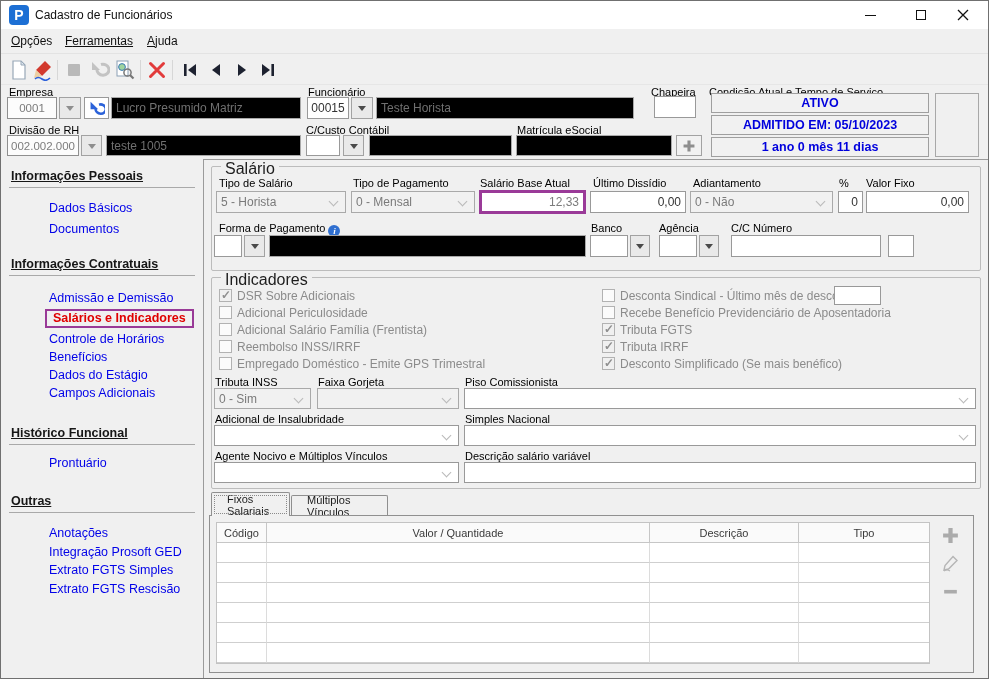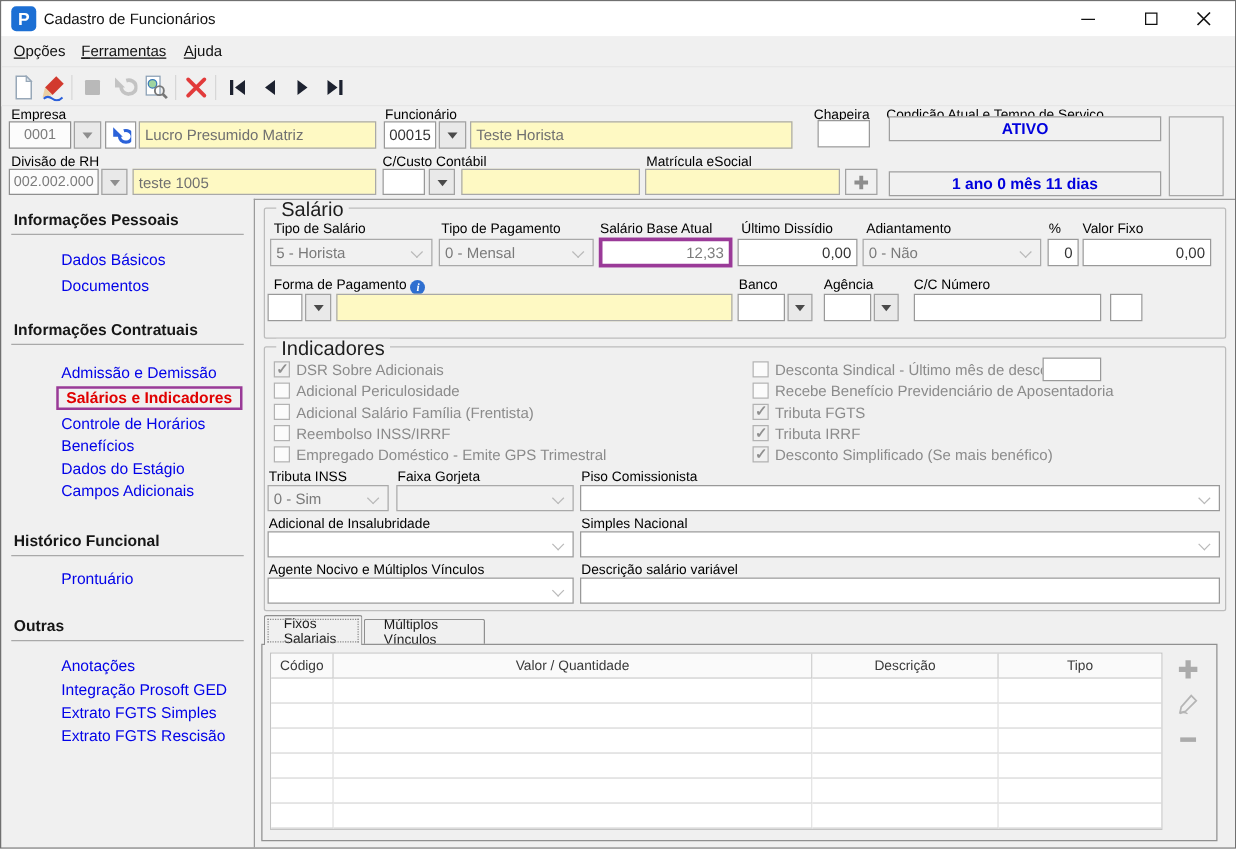--- a/index.html
+++ b/index.html
@@ -17,21 +17,21 @@
   
   .menubar { position:absolute; left:0; top:28px; width:100%; height:25px; background:#f0f0f0; border-bottom:1px solid #e3e3e3; }
   .menu-item { position:absolute; top:5px; font-size:12px; color:#111; display:inline-block; cursor:pointer; }
   .menu-item::first-letter { text-decoration:underline; }
   .toolbar { position:absolute; left:0; top:53px; width:100%; height:31px; background:#f0f0f0; border-bottom:1px solid #e6e6e6; }
   .tbtn { position:absolute; top:4px; width:23px; height:23px; display:flex; align-items:center; justify-content:center; cursor:pointer; }
   .tsep { position:absolute; top:6px; width:1px; height:20px; background:#d7d7d7; }
 
   
   .lbl { position:absolute; font-size:11px; color:#000; white-space:nowrap; }
-  .fld { position:absolute; border:1px solid #a9a9a9; background:#fef9c3; color:#707070; font-size:12px; padding:0 4px; display:flex; align-items:center; overflow:hidden; white-space:nowrap; }
+  .fld { position:absolute; border:1px solid #a9a9a9; background:#000000; color:#707070; font-size:12px; padding:0 4px; display:flex; align-items:center; overflow:hidden; white-space:nowrap; }
   .white { background:#fff !important; color:#333 !important; border-color:#999 !important; }
   .right { justify-content:flex-end; }
   .center { justify-content:center; }
   .codebox { background:#fcfcfc; color:#7c7c7c; justify-content:center; border-color:#8f8f8f; font-size:11.5px; }
   .arrowbtn { position:absolute; border:1px solid #a2a2a2; background:#e9e9e9; display:flex; align-items:center; justify-content:center; cursor:pointer; }
   .arrowbtn::after { content:""; width:0; height:0; border:4px solid transparent; border-top:5px solid #4a4a4a; margin-top:5px; }
   .arrowbtn.gray::after { border-top-color:#8e8e8e; }
   .sel { position:absolute; border:1px solid #a9a9a9; background:#f1f1f1; color:#7a7a7a; font-size:12px; padding:0 20px 0 4px; display:flex; align-items:center; overflow:hidden; white-space:nowrap; }
   .sel::after { content:""; position:absolute; right:8px; top:6px; width:6px; height:6px; border-right:1.6px solid #b9b9b9; border-bottom:1.6px solid #b9b9b9; transform:rotate(45deg); }
   .purple { border:3px solid #9a3a98 !important; background:#fff; color:#7c7c7c; }
@@ -43,21 +43,21 @@
   .gb { position:absolute; border:1px solid #bcbcbc; border-radius:2px; }
   .gb-legend { position:absolute; font-size:16px; color:#1d1d1d; background:#f0f0f0; padding:0 4px; white-space:nowrap; }
 
   
   .cb { position:absolute; width:13px; height:13px; border:1px solid #b2b2b2; background:#fbfbfb; cursor:pointer; }
   .cb.checked { background:#f0f0f0; }
   .cb.checked::after { content:"\2713"; position:absolute; left:1px; top:-2px; font-size:12px; font-weight:bold; color:#8f8f8f; }
   .cblbl { position:absolute; font-size:12px; color:#8b8b8b; white-space:nowrap; }
 
   
-  .side-h { position:absolute; left:10px; font-size:12.5px; font-weight:bold; color:#161616; white-space:nowrap; }
+  .side-h { position:absolute; left:10px; font-size:12.5px; font-weight:bold; color:#161616; white-space:nowrap;text-decoration:underline; }
   .side-hr { position:absolute; left:8px; width:186px; height:1px; background:#a9a9a9; }
   .side-link { position:absolute; left:48px; font-size:12.5px; color:#0202e8; white-space:nowrap; cursor:pointer; }
   .side-link.active { color:#e00000; font-weight:bold; left:44px; border:2px solid #993a97; padding:0 6px 1px 6px; }
 
   
   .tab { position:absolute; height:21px; top:494px; border:1px solid #8f8f8f; border-bottom:none; border-radius:2px 2px 0 0; background:#f0f0f0; font-size:11px; color:#1c1c1c; display:flex; align-items:center; justify-content:center; cursor:pointer;padding-left:15px; }
   .tab.active { top:491px; height:24px; z-index:3; }
   .tab.active::after { content:""; position:absolute; left:2px; right:2px; top:2px; bottom:2px; border:1px dotted #8a8a8a; }
   .tabpanel { position:absolute; left:208px; top:514px; width:765px; height:158px; border:1px solid #909090; background:#f0f0f0; }
   .grid { position:absolute; left:215px; top:521px; width:714px; border:1px solid #c3c3c3; background:#fff; }
@@ -178,20 +178,21 @@
   <div class="lbl" style="left:307px; top:85px;">Funcionário</div>
   <div class="fld white center" style="left:306px; top:96px; width:42px; height:22px;">00015</div>
   <div class="arrowbtn" style="left:350px; top:96px; width:22px; height:22px;"></div>
   <div class="fld" style="left:375px; top:96px; width:258px; height:22px;">Teste Horista</div>
 
   <div class="lbl" style="left:650px; top:85px;">Chapeira</div>
   <div class="fld white" style="left:653px; top:95px; width:42px; height:22px;"></div>
 
   <div class="lbl" style="left:708px; top:85px;">Condição Atual e Tempo de Serviço</div>
   <div class="cond" style="left:710px; top:92px; width:218px; height:20px;">ATIVO</div>
+  <div class="cond" style="left:710px; top:114px; width:218px; height:20px;">ADMITIDO EM: 05/10/2023</div>
   <div class="cond" style="left:710px; top:136px; width:218px; height:20px;">1 ano 0 mês 11 dias</div>
   <div class="panelbox" style="left:934px; top:92px; width:44px; height:64px;"></div>
 
   <div class="lbl" style="left:8px; top:123px;">Divisão de RH</div>
   <div class="fld codebox" style="left:6px; top:134px; width:72px; height:21px;">002.002.000</div>
   <div class="arrowbtn gray" style="left:80px; top:134px; width:21px; height:21px;"></div>
   <div class="fld" style="left:105px; top:134px; width:195px; height:21px;">teste 1005</div>
 
   <div class="lbl" style="left:305px; top:123px;">C/Custo Contábil</div>
   <div class="fld white" style="left:305px; top:134px; width:34px; height:21px;"></div>

